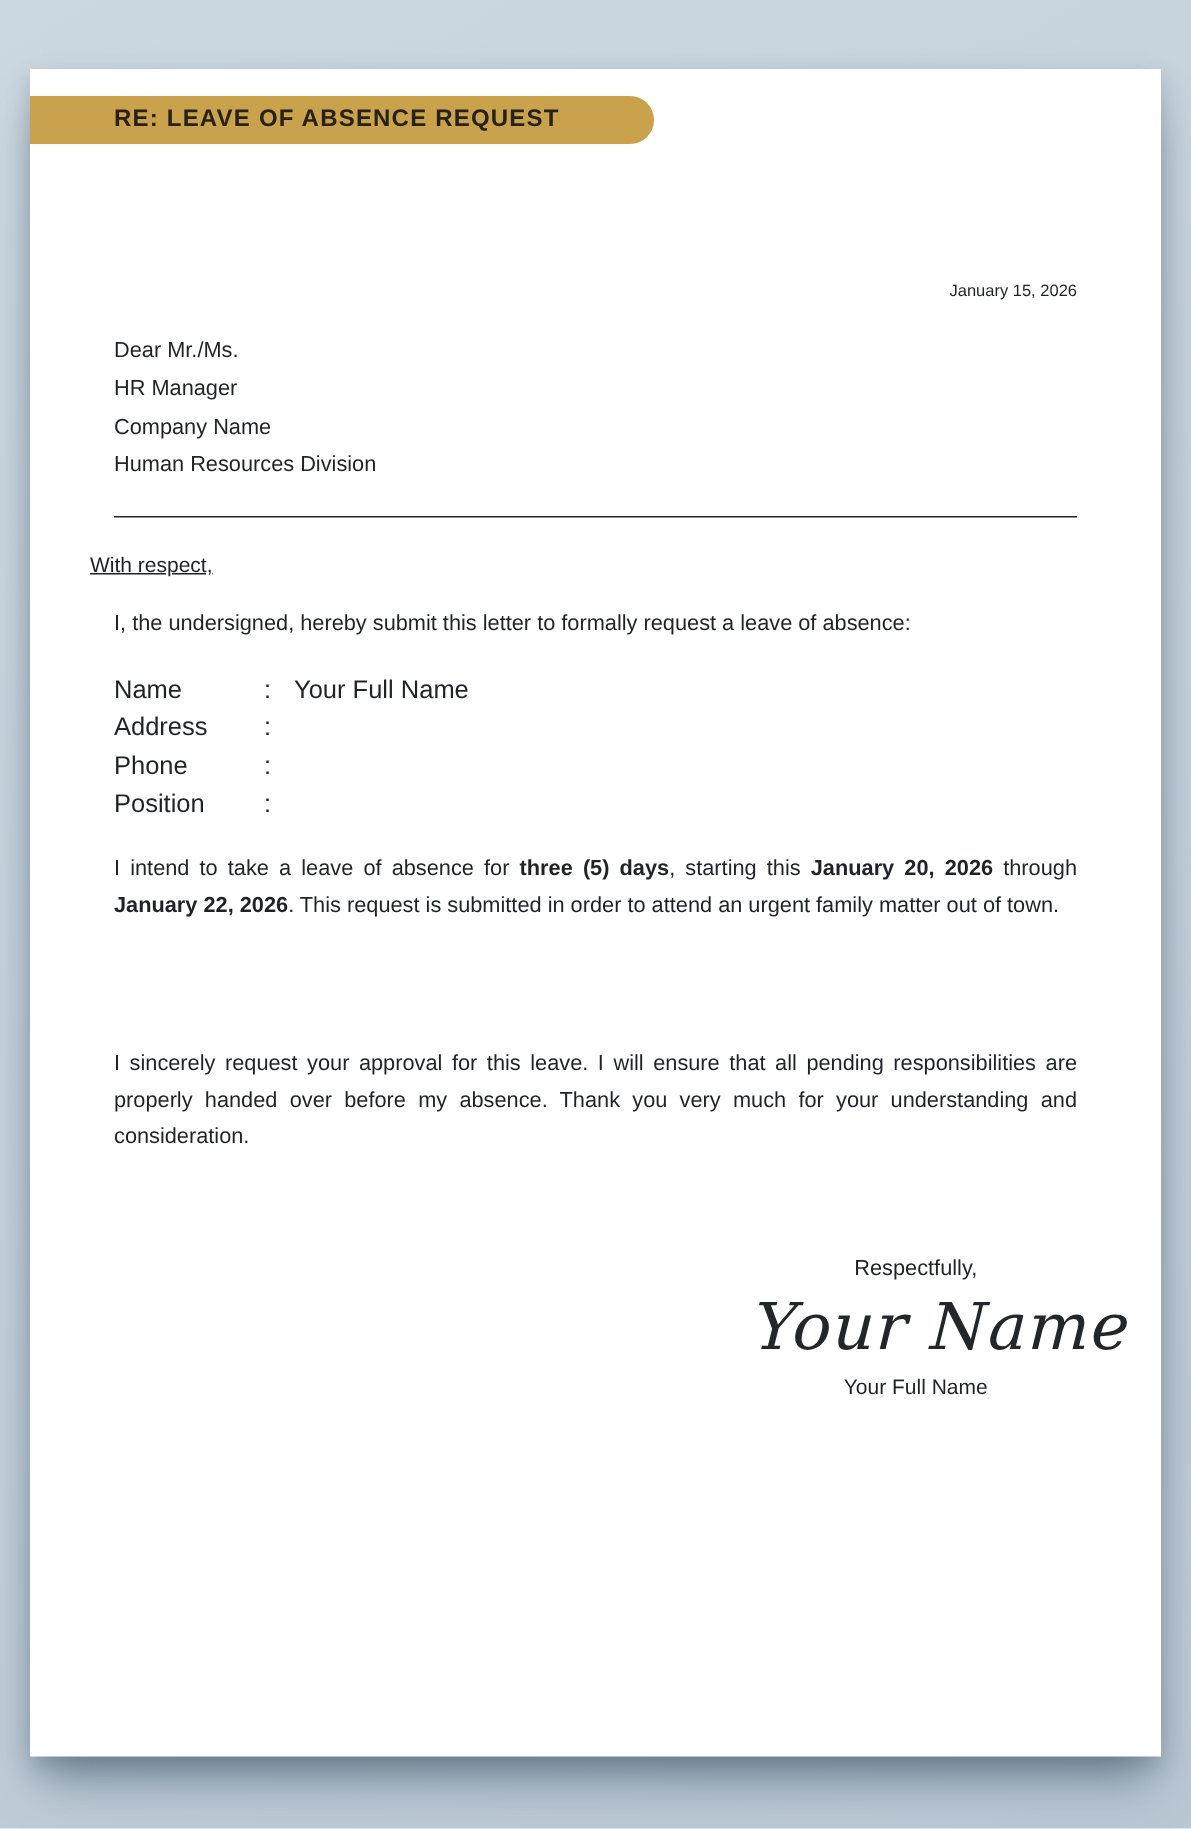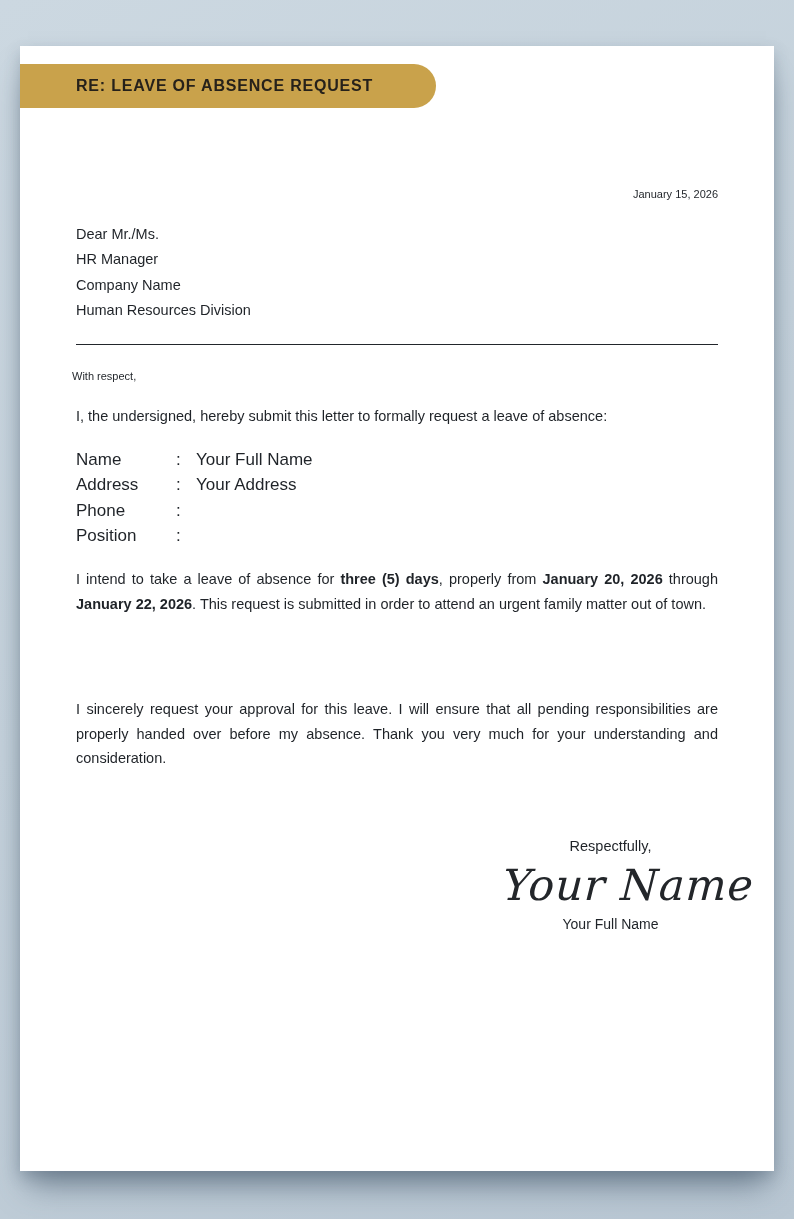--- a/index.html
+++ b/index.html
@@ -23,21 +23,21 @@
     height: 1125px;
     background: #ffffff;
     box-shadow: 0 22px 30px -8px rgba(58, 78, 98, 0.55),
                 0 6px 14px rgba(58, 78, 98, 0.25);
   }
   .banner {
     position: absolute;
     left: 0;
     top: 18px;
     width: 416px;
-    height: 44px;
+    height: 32px;
     background: #c9a24b;
     border-radius: 0 22px 22px 0;
     display: flex;
     align-items: center;
     box-sizing: border-box;
     padding-left: 56px;
   }
   .banner-title {
     font-size: 16px;
     font-weight: bold;
@@ -66,24 +66,25 @@
     position: absolute;
     top: 298px;
     left: 56px;
     right: 56px;
     height: 0;
     border-top: 1px solid #22262b;
   }
   .greeting {
     position: absolute;
     top: 318px;
-    left: 52px;
-    right: 56px;
-    font-size: 11px;
-    line-height: 25px;
+    left: 40px;
+    right: 56px;
+    font-size: 14px;
+    line-height: 25px;
+    text-decoration: underline;
   }
   .intro {
     position: absolute;
     top: 358px;
     left: 56px;
     right: 56px;
     font-size: 14.5px;
     line-height: 25px;
   }
   .details {
@@ -164,34 +165,33 @@
 
   <div class="details">
     <div class="detail-row">
       <span class="detail-label">Name</span>
       <span class="detail-colon">:</span>
       <span class="detail-value">Your Full Name</span>
     </div>
     <div class="detail-row">
       <span class="detail-label">Address</span>
       <span class="detail-colon">:</span>
-      <span class="detail-value">Your Address</span>
     </div>
     <div class="detail-row">
       <span class="detail-label">Phone</span>
       <span class="detail-colon">:</span>
     </div>
     <div class="detail-row">
       <span class="detail-label">Position</span>
       <span class="detail-colon">:</span>
     </div>
   </div>
 
   <div class="para para-1">
-    <span>I intend to take a leave of absence for </span><span class="b">three (5) days</span><span>, properly from </span><span class="b">January 20, 2026</span><span> through </span><span class="b">January 22, 2026</span><span>. This request is submitted in order to attend an urgent family matter out of town.</span>
+    <span>I intend to take a leave of absence for </span><span class="b">three (5) days</span><span>, starting this </span><span class="b">January 20, 2026</span><span> through </span><span class="b">January 22, 2026</span><span>. This request is submitted in order to attend an urgent family matter out of town.</span>
   </div>
 
   <div class="para para-2">I sincerely request your approval for this leave. I will ensure that all pending responsibilities are properly handed over before my absence. Thank you very much for your understanding and consideration.</div>
 
   <div class="signature">
     <div class="sig-salutation">Respectfully,</div>
     <div class="sig-script">Your Name</div>
     <div class="sig-name">Your Full Name</div>
   </div>
 

